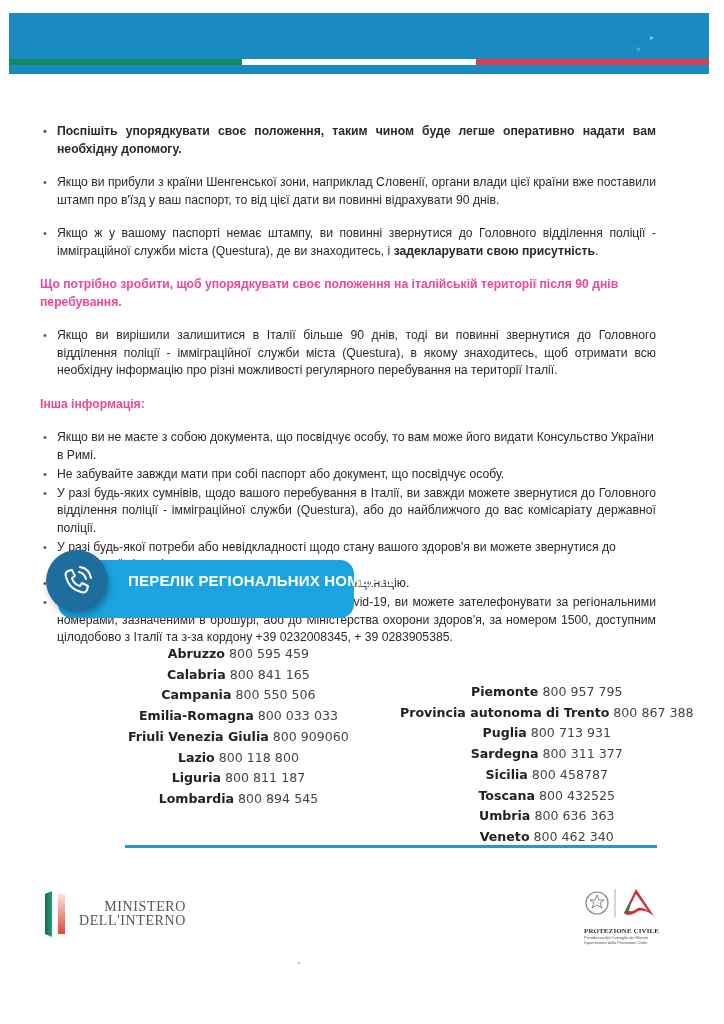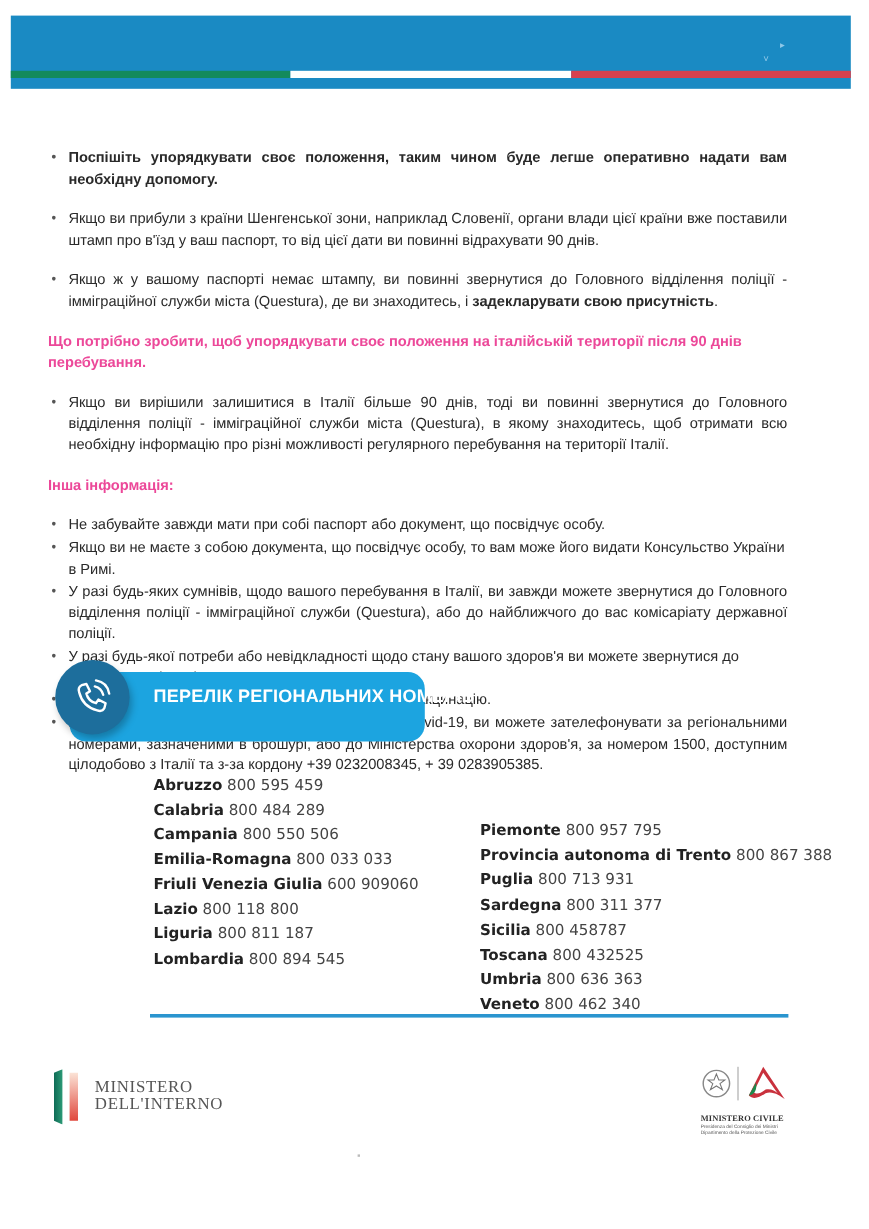--- a/index.html
+++ b/index.html
@@ -20,30 +20,30 @@
   .content li::before { content: "•"; position: absolute; left: 3px; top: 0; color: #555; font-size: 11px; }
   .gap { margin-bottom: 16px; }
   .tight li { margin-bottom: 1.5px; }
   .bold { font-weight: bold; }
   .section-title { color: #ec4899; font-weight: bold; font-size: 12.2px; margin: 0 0 16px 0; }
 
   .banner { position: absolute; left: 58px; top: 560px; width: 296px; height: 58px; background: #1ca4e0; border-radius: 14px; }
   .banner-text { position: absolute; left: 128px; top: 573px; color: #ffffff; font-weight: bold; font-size: 15px; line-height: 16px; letter-spacing: 0.2px; }
   .phone-circle { position: absolute; left: 46px; top: 550px; width: 62px; height: 62px; border-radius: 50%; background: #1d6e9c; box-shadow: 2px 4px 6px rgba(0,0,0,0.25); display: flex; align-items: center; justify-content: center; }
 
-  .regions { position: absolute; top: 644px; font-family: "DejaVu Sans", sans-serif; font-size: 12.6px; line-height: 20.7px; color: #222; }
+  .regions { position: absolute; top: 644px; font-family: "DejaVu Sans", sans-serif; font-size: 12.6px; line-height: 20.7px; color: #222; text-align: center; }
   .regions.left { left: 128px; }
   .regions.right { left: 400px; margin-top: 38px; }
   .region-row { white-space: nowrap; }
   .region-name { font-weight: bold; }
   .region-num { color: #444; }
 
   .divider { position: absolute; left: 125px; top: 845px; width: 532px; height: 3px; background: #2a95cf; }
 
-  .ministero { position: absolute; left: 45px; top: 891px; display: flex; align-items: center; }
+  .ministero { position: absolute; left: 45px; top: 891px; display: flex; align-items: center; text-align: right; }
   .min-text { font-family: "Liberation Serif", serif; font-size: 14px; line-height: 14px; color: #555; letter-spacing: 0.6px; margin-left: 14px; }
 
   .protezione { position: absolute; left: 584px; top: 886px; width: 86px; }
   .pc-title { font-family: "Liberation Serif", serif; font-size: 7px; font-weight: bold; color: #333; letter-spacing: 0.1px; margin-top: 3px; }
   .pc-sub { font-size: 4px; line-height: 5px; color: #555; }
   .stray-dot { position: absolute; left: 298px; top: 962px; width: 2px; height: 2px; background: #bbb; }
 </style>
 </head>
 <body>
 
@@ -63,22 +63,22 @@
     <li class="gap"><span>Якщо ж у вашому паспорті немає штампу, ви повинні звернутися до Головного відділення поліції - імміграційної служби міста (Questura), де ви знаходитесь, і </span><span class="bold">задекларувати свою присутність</span><span>.</span></li>
   </ul>
 
   <div class="section-title">Що потрібно зробити, щоб упорядкувати своє положення на італійській території після 90 днів перебування.</div>
   <ul>
     <li class="gap">Якщо ви вирішили залишитися в Італії більше 90 днів, тоді ви повинні звернутися до Головного відділення поліції - імміграційної служби міста (Questura), в якому знаходитесь, щоб отримати всю необхідну інформацію про різні можливості регулярного перебування на території Італії.</li>
   </ul>
 
   <div class="section-title">Інша інформація:</div>
   <ul class="tight">
+    <li style="text-align:left;">Якщо ви не маєте з собою документа, що посвідчує особу, то вам може його видати Консульство України в Римі.</li>
     <li>Не забувайте завжди мати при собі паспорт або документ, що посвідчує особу.</li>
-    <li style="text-align:left;">Якщо ви не маєте з собою документа, що посвідчує особу, то вам може його видати Консульство України в Римі.</li>
     <li>У разі будь-яких сумнівів, щодо вашого перебування в Італії, ви завжди можете звернутися до Головного відділення поліції - імміграційної служби (Questura), або до найближчого до вас комісаріату державної поліції.</li>
     <li style="text-align:left;">У разі будь-якої потреби або невідкладності щодо стану вашого здоров'я ви можете звернутися до найближчої лікарні.</li>
     <li>Не забувайте мати при собі Covid-сертифікат про вакцинацію.</li>
     <li>Якщо вам потрібна додаткова інформація щодо Covid-19, ви можете зателефонувати за регіональними номерами, зазначеними в брошурі, або до Міністерства охорони здоров'я, за номером 1500, доступним цілодобово з Італії та з-за кордону +39 0232008345, + 39 0283905385.</li>
   </ul>
 </div>
 
 <div class="banner"></div>
 <div class="phone-circle">
   <svg width="36" height="36" viewBox="0 0 36 36" fill="none" stroke="#ffffff" stroke-width="2" stroke-linecap="round" stroke-linejoin="round">
@@ -86,24 +86,24 @@
     <path d="M20 9 C24 10 26 12 27 16"></path>
     <path d="M21 4 C27 5 31 9 32 15"></path>
   </svg>
 </div>
 <div class="banner-text">
   <div>ПЕРЕЛІК РЕГІОНАЛЬНИХ НОМЕРІВ</div>
 </div>
 
 <div class="regions left">
   <div class="region-row"><span class="region-name">Abruzzo</span> <span class="region-num">800 595 459</span></div>
-  <div class="region-row"><span class="region-name">Calabria</span> <span class="region-num">800 484 289</span></div>
+  <div class="region-row"><span class="region-name">Calabria</span> <span class="region-num">800 841 165</span></div>
   <div class="region-row"><span class="region-name">Campania</span> <span class="region-num">800 550 506</span></div>
   <div class="region-row"><span class="region-name">Emilia-Romagna</span> <span class="region-num">800 033 033</span></div>
-  <div class="region-row"><span class="region-name">Friuli Venezia Giulia</span> <span class="region-num">600 909060</span></div>
+  <div class="region-row"><span class="region-name">Friuli Venezia Giulia</span> <span class="region-num">800 909060</span></div>
   <div class="region-row"><span class="region-name">Lazio</span> <span class="region-num">800 118 800</span></div>
   <div class="region-row"><span class="region-name">Liguria</span> <span class="region-num">800 811 187</span></div>
   <div class="region-row"><span class="region-name">Lombardia</span> <span class="region-num">800 894 545</span></div>
 </div>
 
 <div class="regions right">
   <div class="region-row"><span class="region-name">Piemonte</span> <span class="region-num">800 957 795</span></div>
   <div class="region-row"><span class="region-name">Provincia autonoma di Trento</span> <span class="region-num">800 867 388</span></div>
   <div class="region-row"><span class="region-name">Puglia</span> <span class="region-num">800 713 931</span></div>
   <div class="region-row"><span class="region-name">Sardegna</span> <span class="region-num">800 311 377</span></div>
@@ -138,18 +138,18 @@
 
 <div class="protezione">
   <svg width="76" height="34" viewBox="0 0 76 34">
     <circle cx="13" cy="17" r="11" fill="none" stroke="#888" stroke-width="1.2"></circle>
     <polygon points="13,9 15,14 20,14 16,17 18,22 13,19 8,22 10,17 6,14 11,14" fill="none" stroke="#777" stroke-width="0.9"></polygon>
     <line x1="31" y1="3" x2="31" y2="31" stroke="#999" stroke-width="0.8"></line>
     <path d="M52 3 L40 27 C44 31 50 28 54 25 C60 23 66 27 70 30 Z" fill="#c9313d"></path>
     <path d="M52 8 L44 24 C47 27 51 24 54 22 C58 21 62 23 64 25 Z" fill="#ffffff"></path>
     <path d="M40 27 L46 16 C47 22 45 26 40 27 Z" fill="#1e8a4c"></path>
   </svg>
-  <div class="pc-title">MINISTERO CIVILE</div>
+  <div class="pc-title">PROTEZIONE CIVILE</div>
   <div class="pc-sub">Presidenza del Consiglio dei Ministri</div>
   <div class="pc-sub">Dipartimento della Protezione Civile</div>
 </div>
 
 <div class="stray-dot"></div>
 
 </body></html>

